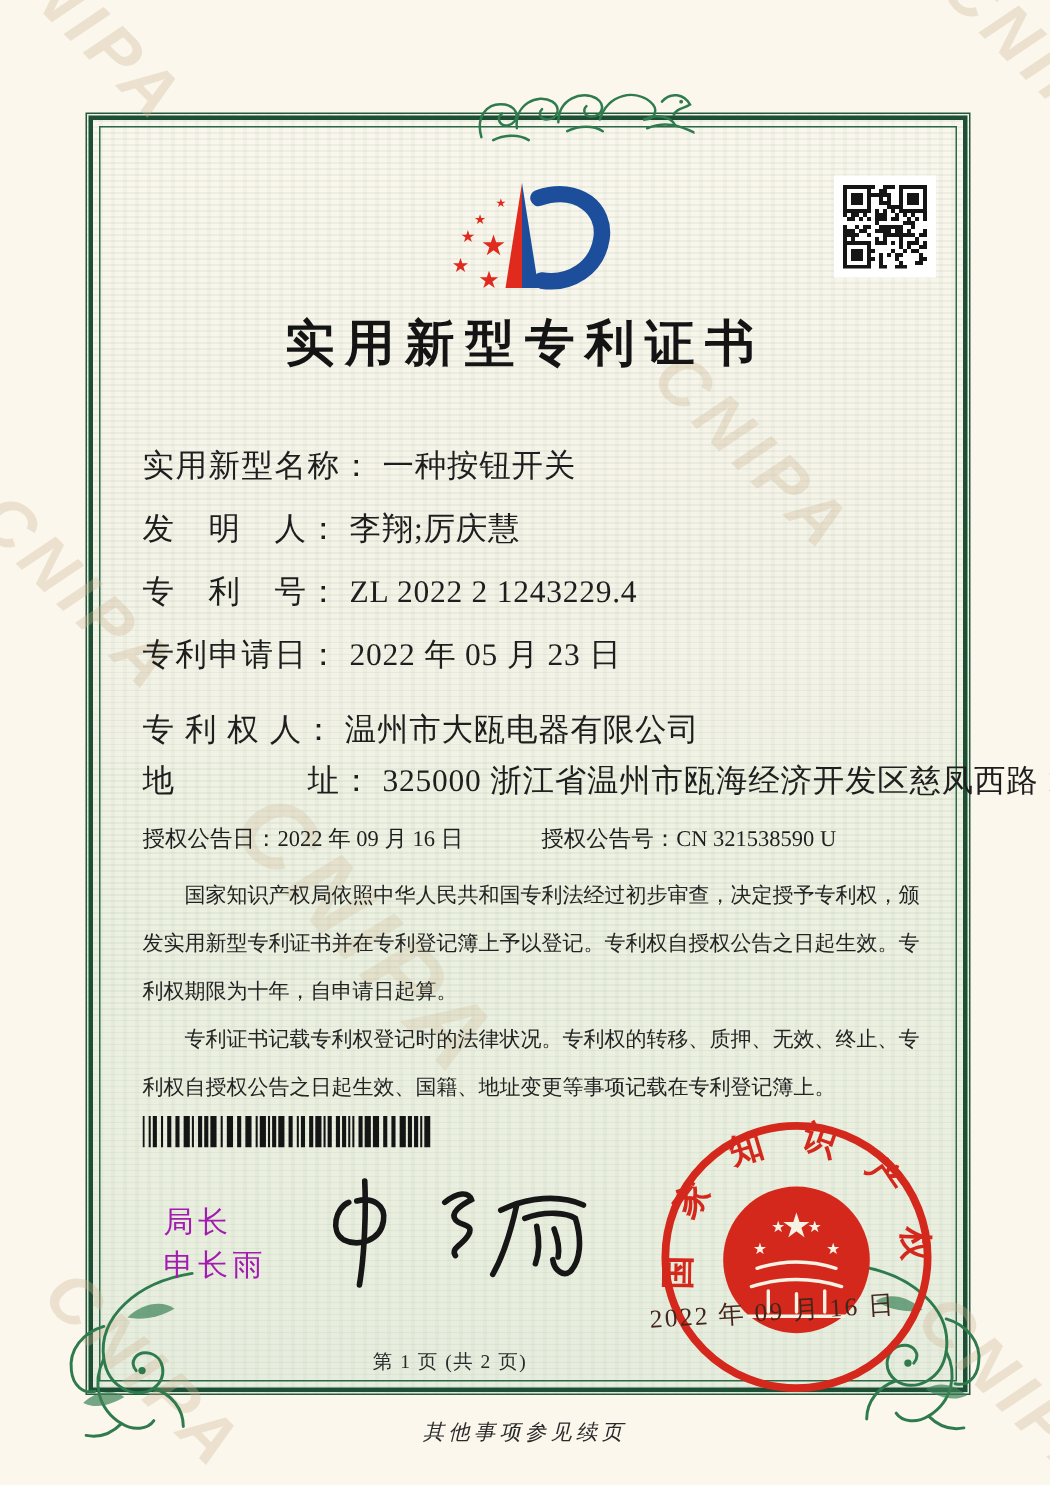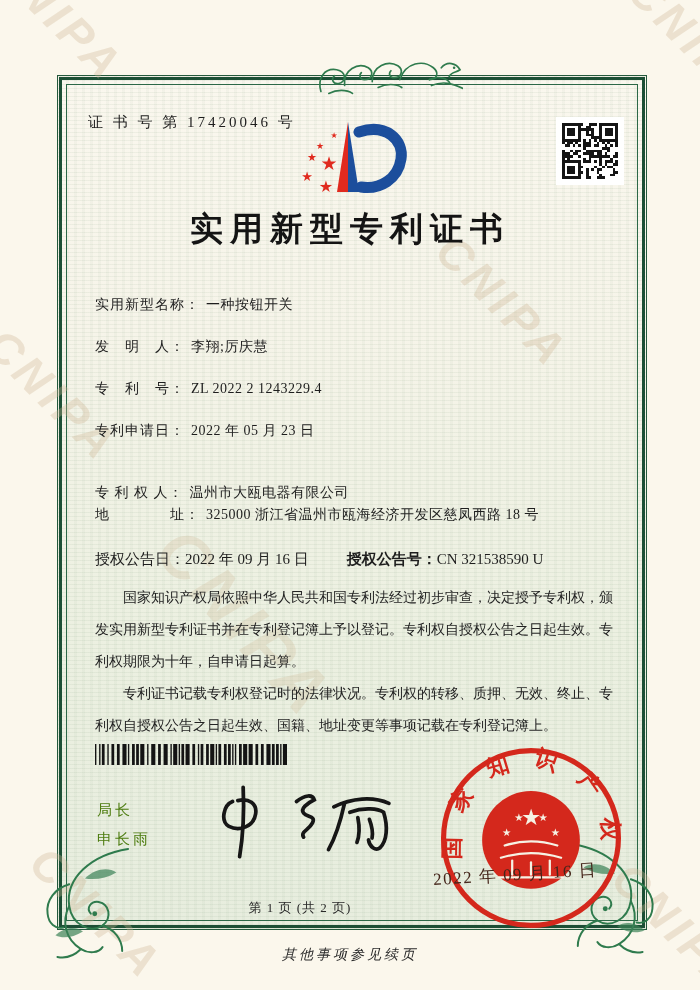--- a/index.html
+++ b/index.html
@@ -26,34 +26,34 @@
   .abs{position:absolute;z-index:3;}
 
   .cert-no{left:88px;top:113px;font-size:15px;letter-spacing:3px;color:#1d1d1d;}
 
   .qr-wrap{left:556px;top:117px;width:68px;height:68px;background:#fff;padding:6px;box-sizing:border-box;}
   .qr-wrap svg{display:block;width:100%;height:100%;}
 
   .title{left:0;top:207px;width:700px;text-align:center;font-size:33px;font-weight:bold;
          letter-spacing:7px;color:#141414;}
 
-  .field{left:95px;width:530px;font-size:14px;color:#1e1e1e;white-space:nowrap;}
+  .field{left:95px;width:530px;font-size:21px;color:#1e1e1e;white-space:nowrap;}
   .field .lbl{display:inline-block;letter-spacing:1px;}
   .field .val{margin-left:6px;letter-spacing:.5px;}
   .grant{left:95px;top:550px;width:540px;font-size:15px;white-space:nowrap;color:#1e1e1e;}
-  .grant .pair2{margin-left:38px;font-weight:bold;}
+  .grant .pair2{margin-left:52px;}
 
   .paras{left:95px;top:582px;width:518px;font-size:14px;line-height:32px;
          text-align:justify;color:#232323;}
   .paras p{margin:0;text-indent:2em;}
 
   .barcode{left:95px;top:744px;width:192px;height:21px;}
   .barcode svg{width:100%;height:100%;display:block;}
 
-  .signer{left:97px;font-size:15px;letter-spacing:3px;color:#4d7c0f;}
+  .signer{left:109px;font-size:20px;letter-spacing:3px;color:#a21caf;}
   .signature{left:192px;top:782px;width:225px;height:80px;}
 
   .seal{left:437px;top:744px;width:188px;height:188px;}
   .seal svg{width:100%;height:100%;display:block;}
   .seal-date{left:433px;top:862px;width:200px;font-size:17px;letter-spacing:1.5px;
              color:#45261b;transform:rotate(-3.5deg);white-space:nowrap;z-index:4;}
 
   .pagenum{left:0;top:899px;width:600px;text-align:center;font-size:13px;letter-spacing:1px;color:#2a2a2a;}
   .footnote{left:0;top:946px;width:700px;text-align:center;font-size:14px;font-style:italic;
             letter-spacing:3px;color:#2a2a2a;}
@@ -110,21 +110,20 @@
       <path d="M44 62 C36 78 40 96 56 106 C64 111 74 110 78 104"></path>
       <path d="M78 82 C90 86 98 96 98 108"></path>
       <path d="M44 40 C30 44 20 56 22 70 C23 80 30 86 38 84"></path>
       <path d="M56 106 C50 112 42 116 32 114"></path>
       <path d="M60 34 C70 24 84 22 92 28 C82 34 70 36 60 34 Z" fill="#3c8157" opacity=".7" stroke="none"></path>
       <path d="M30 92 C38 84 50 82 58 88 C48 94 38 96 30 92 Z" fill="#3c8157" opacity=".7" stroke="none"></path>
       <circle cx="70" cy="70" r="2.5" fill="#2f7b4d" stroke="none"></circle>
     </svg>
   </div>
 
-  <div class="abs cert-no">证 书 号 第 17420046 号</div>
 
   <div class="abs" style="left:285px;top:110px;width:130px;height:95px;">
     <svg viewBox="0 0 130 95" width="130" height="95">
       <path d="M63 12 L52 82 L63 82 Z" fill="#e02a1e"></path>
       <path d="M63 12 L74 82 L63 82 Z" fill="#1c4e9c"></path>
       <path d="M74 22 C101 13 119 30 116 49 C113 69 95 80 76 77" fill="none" stroke="#1c4e9c" stroke-width="11" stroke-linecap="round"></path>
       <g fill="#e02a1e" font-family="'DejaVu Sans',sans-serif" text-anchor="middle">
         <text x="44" y="60" font-size="19">★</text>
         <text x="41" y="82" font-size="16">★</text>
         <text x="22" y="71" font-size="13">★</text>
@@ -378,21 +377,21 @@
   </div>
   <div class="abs field" style="top:338px;">
     <span class="lbl">发　明　人：</span><span class="val">李翔;厉庆慧</span>
   </div>
   <div class="abs field" style="top:380px;">
     <span class="lbl">专　利　号：</span><span class="val">ZL 2022 2 1243229.4</span>
   </div>
   <div class="abs field" style="top:422px;">
     <span class="lbl">专利申请日：</span><span class="val">2022 年 05 月 23 日</span>
   </div>
-  <div class="abs field" style="top:484px;">
+  <div class="abs field" style="top:472px;">
     <span class="lbl">专 利 权 人：</span><span class="val">温州市大瓯电器有限公司</span>
   </div>
   <div class="abs field" style="top:506px;">
     <span class="lbl">地　　　　址：</span><span class="val">325000 浙江省温州市瓯海经济开发区慈凤西路 18 号</span>
   </div>
 
   <div class="abs grant">
     <span class="lbl">授权公告日：</span><span class="val">2022 年 09 月 16 日</span><span class="pair2 lbl">授权公告号：</span><span class="val">CN 321538590 U</span>
   </div>
 

